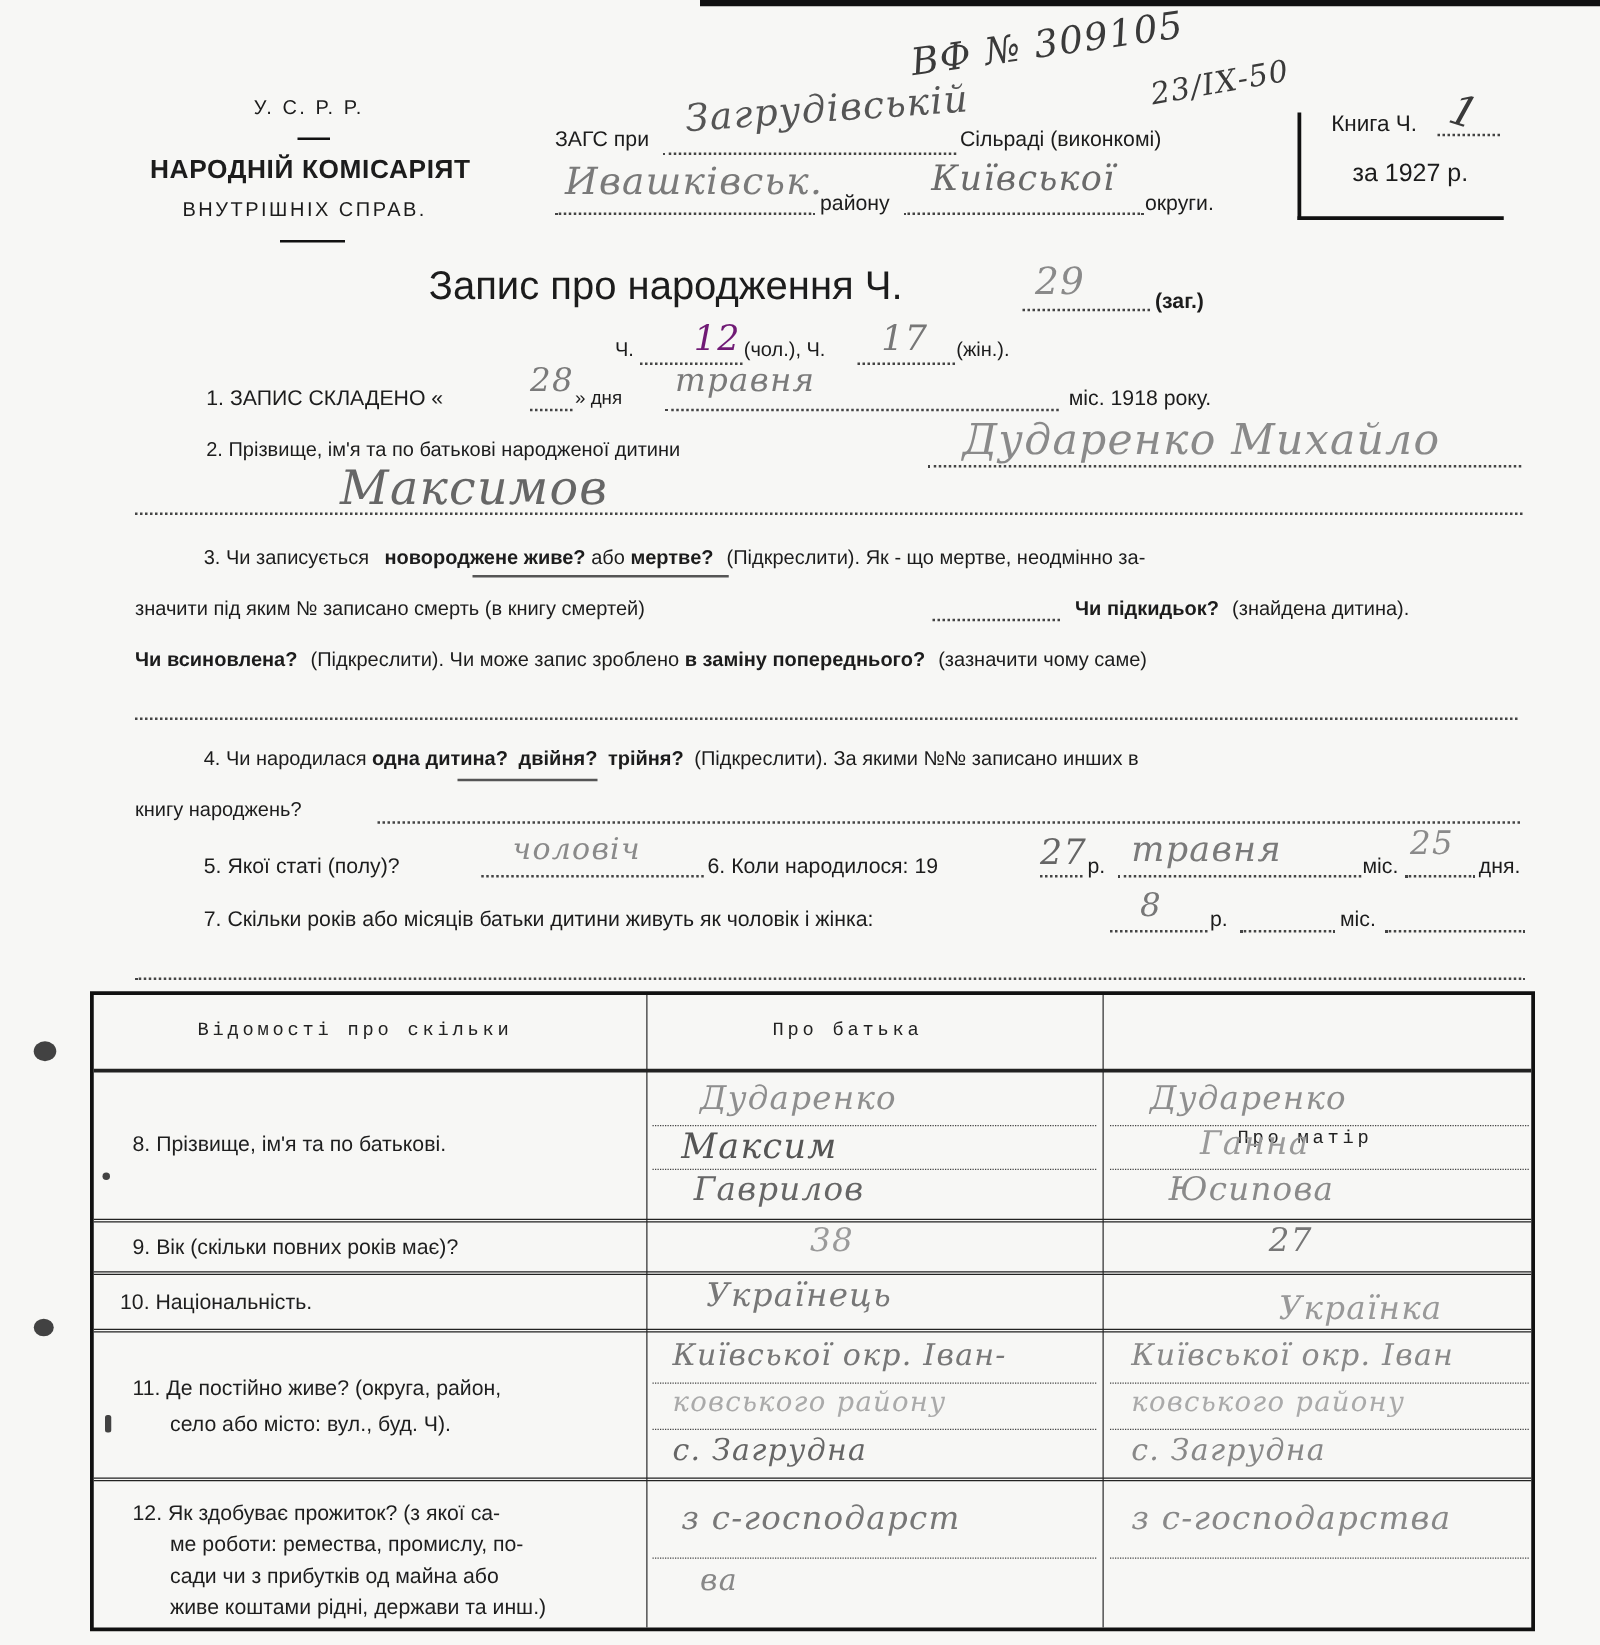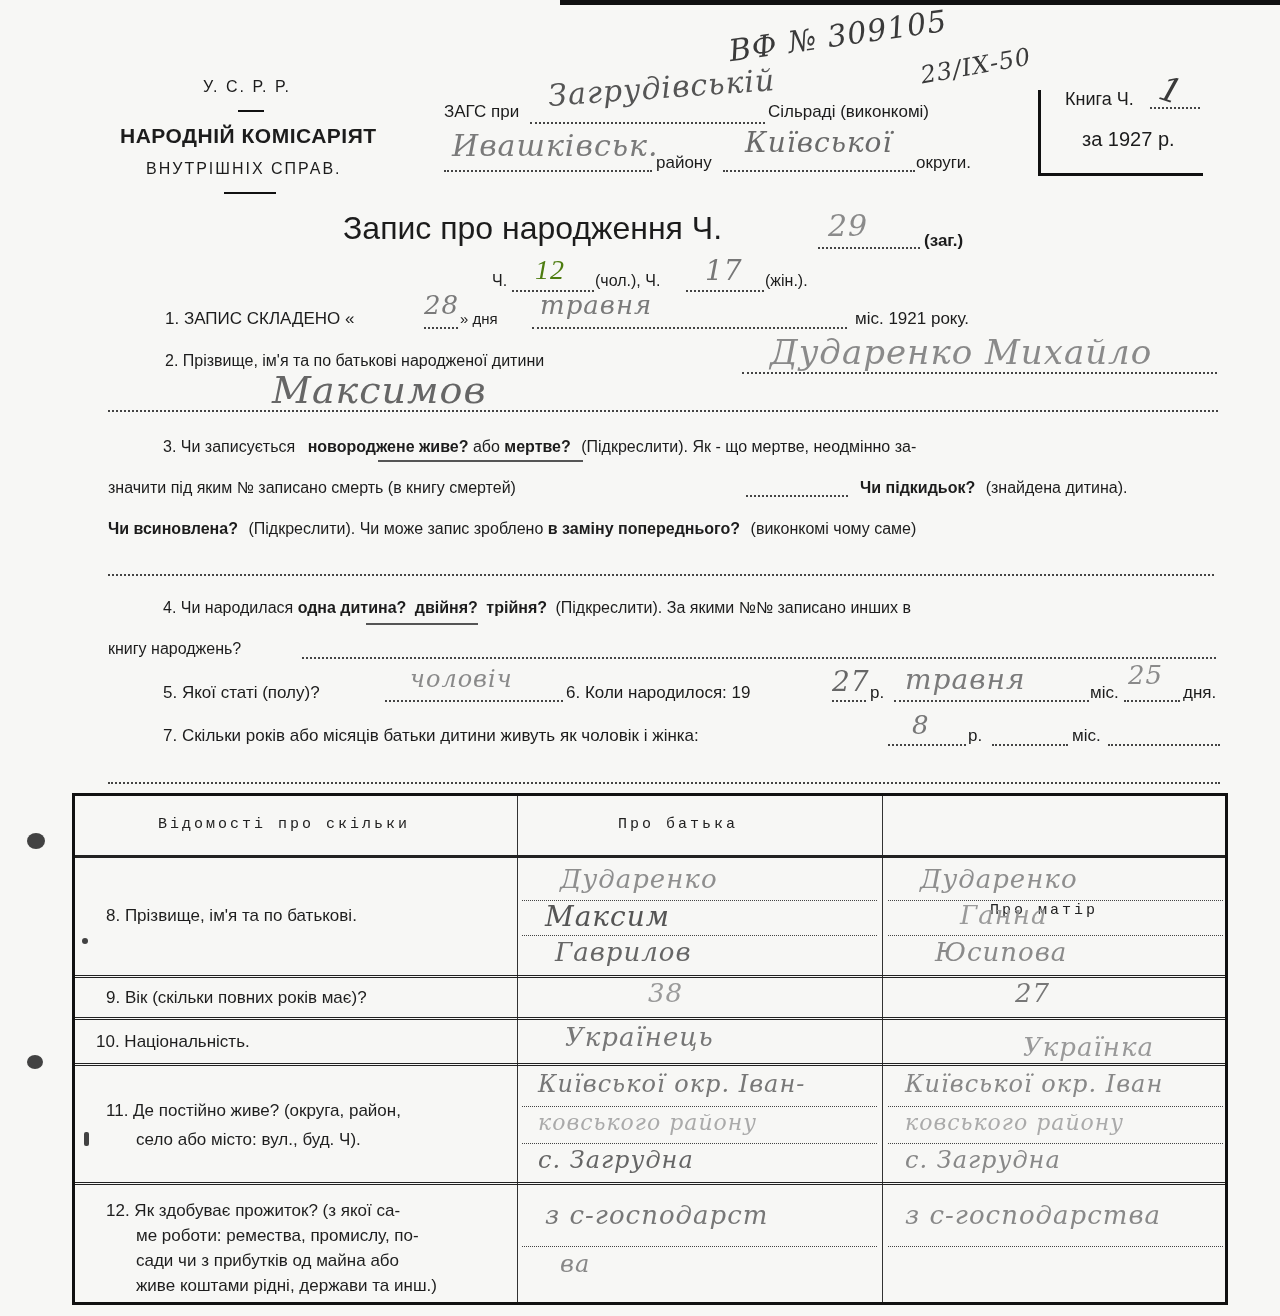--- a/index.html
+++ b/index.html
@@ -64,33 +64,33 @@
 <div class="abs hand hand-dark" style="left:1160px;top:70px;font-size:34px;transform:rotate(18deg);">1</div>
 <div class="abs print" style="left:1082px;top:128px;font-size:20px;">за 1927 р.</div>
 
 <div class="abs print" style="left:343px;top:210px;font-size:32px;">Запис про народження Ч.</div>
 <div class="dots" style="left:818px;top:247px;width:102px;"></div>
 <div class="abs hand" style="left:828px;top:208px;font-size:30px;color:#8a8a8a;">29</div>
 <div class="abs print" style="left:924px;top:231px;font-size:17px;font-weight:bold;">(заг.)</div>
 
 <div class="abs print" style="left:492px;top:272px;font-size:16px;">Ч.</div>
 <div class="dots" style="left:512px;top:290px;width:82px;"></div>
-<div class="abs hand" style="left:535px;top:254px;font-size:28px;color:#4d7c0f;font-family:Liberation Serif, serif;">12</div>
+<div class="abs hand" style="left:555px;top:254px;font-size:28px;color:#701a75;">12</div>
 <div class="abs print" style="left:595px;top:272px;font-size:16px;">(чол.), Ч.</div>
 <div class="dots" style="left:686px;top:290px;width:78px;"></div>
 <div class="abs hand" style="left:705px;top:254px;font-size:28px;color:#777;">17</div>
 <div class="abs print" style="left:765px;top:272px;font-size:16px;">(жін.).</div>
 
 <div class="abs print" style="left:165px;top:309px;font-size:17px;">1. ЗАПИС СКЛАДЕНО «</div>
 <div class="dots" style="left:424px;top:327px;width:34px;"></div>
 <div class="abs hand" style="left:424px;top:290px;font-size:26px;color:#7a7a7a;">28</div>
 <div class="abs print" style="left:460px;top:310px;font-size:15px;text-align:center;">» дня</div>
 <div class="dots" style="left:532px;top:327px;width:315px;"></div>
 <div class="abs hand" style="left:540px;top:290px;font-size:26px;color:#7a7a7a;">травня</div>
-<div class="abs print" style="left:855px;top:309px;font-size:17px;">міс. 1921 року.</div>
+<div class="abs print" style="left:855px;top:309px;font-size:17px;">міс. 1918 року.</div>
 
 <div class="abs print" style="left:165px;top:352px;font-size:16px;">2. Прізвище, ім'я та по батькові народженої дитини</div>
 <div class="dots" style="left:742px;top:372px;width:475px;"></div>
 <div class="abs hand" style="left:770px;top:332px;font-size:34px;color:#8a8a8a;">Дударенко Михайло</div>
 <div class="dots" style="left:108px;top:410px;width:1110px;"></div>
 <div class="abs hand" style="left:272px;top:368px;font-size:38px;color:#666;">Максимов</div>
 
 <div class="abs print" style="left:163px;top:438px;font-size:16px;">
   <span>3. Чи записується</span>
   <span class="bold" style="margin-left:8px;">новороджене живе?</span>
@@ -104,21 +104,21 @@
 </div>
 <div class="dots" style="left:746px;top:495px;width:102px;"></div>
 <div class="abs print" style="left:860px;top:479px;font-size:16px;">
   <span class="bold">Чи підкидьок?</span>
   <span style="margin-left:6px;">(знайдена дитина).</span>
 </div>
 <div class="abs print" style="left:108px;top:520px;font-size:16px;">
   <span class="bold">Чи всиновлена?</span>
   <span style="margin-left:6px;">(Підкреслити). Чи може запис зроблено</span>
   <span class="bold">в заміну попереднього?</span>
-  <span style="margin-left:6px;">(виконкомі чому саме)</span>
+  <span style="margin-left:6px;">(зазначити чому саме)</span>
 </div>
 <div class="dots" style="left:108px;top:574px;width:1106px;"></div>
 
 <div class="abs print" style="left:163px;top:599px;font-size:16px;">
   <span>4. Чи народилася</span>
   <span class="bold">одна дитина?</span>
   <span class="bold" style="margin-left:4px;">двійня?</span>
   <span class="bold" style="margin-left:4px;">трійня?</span>
   <span style="margin-left:4px;">(Підкреслити). За якими №№ записано инших в</span>
 </div>

